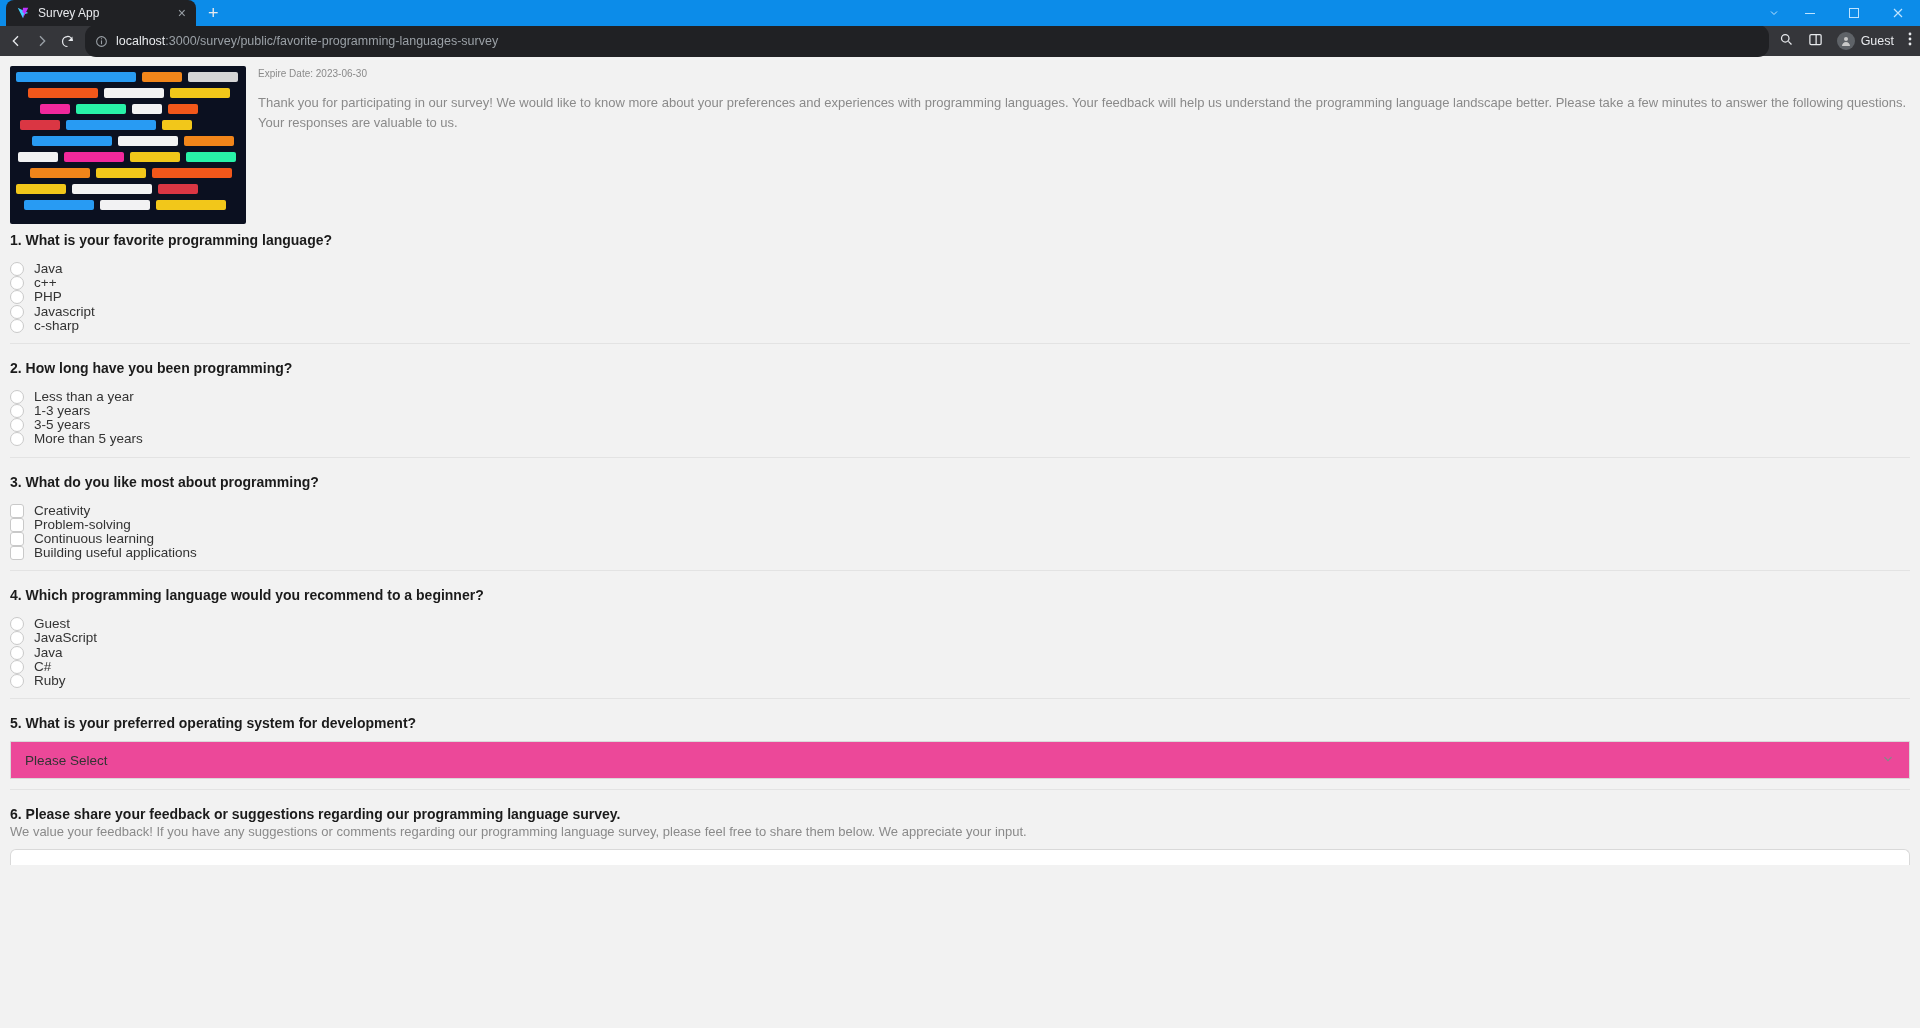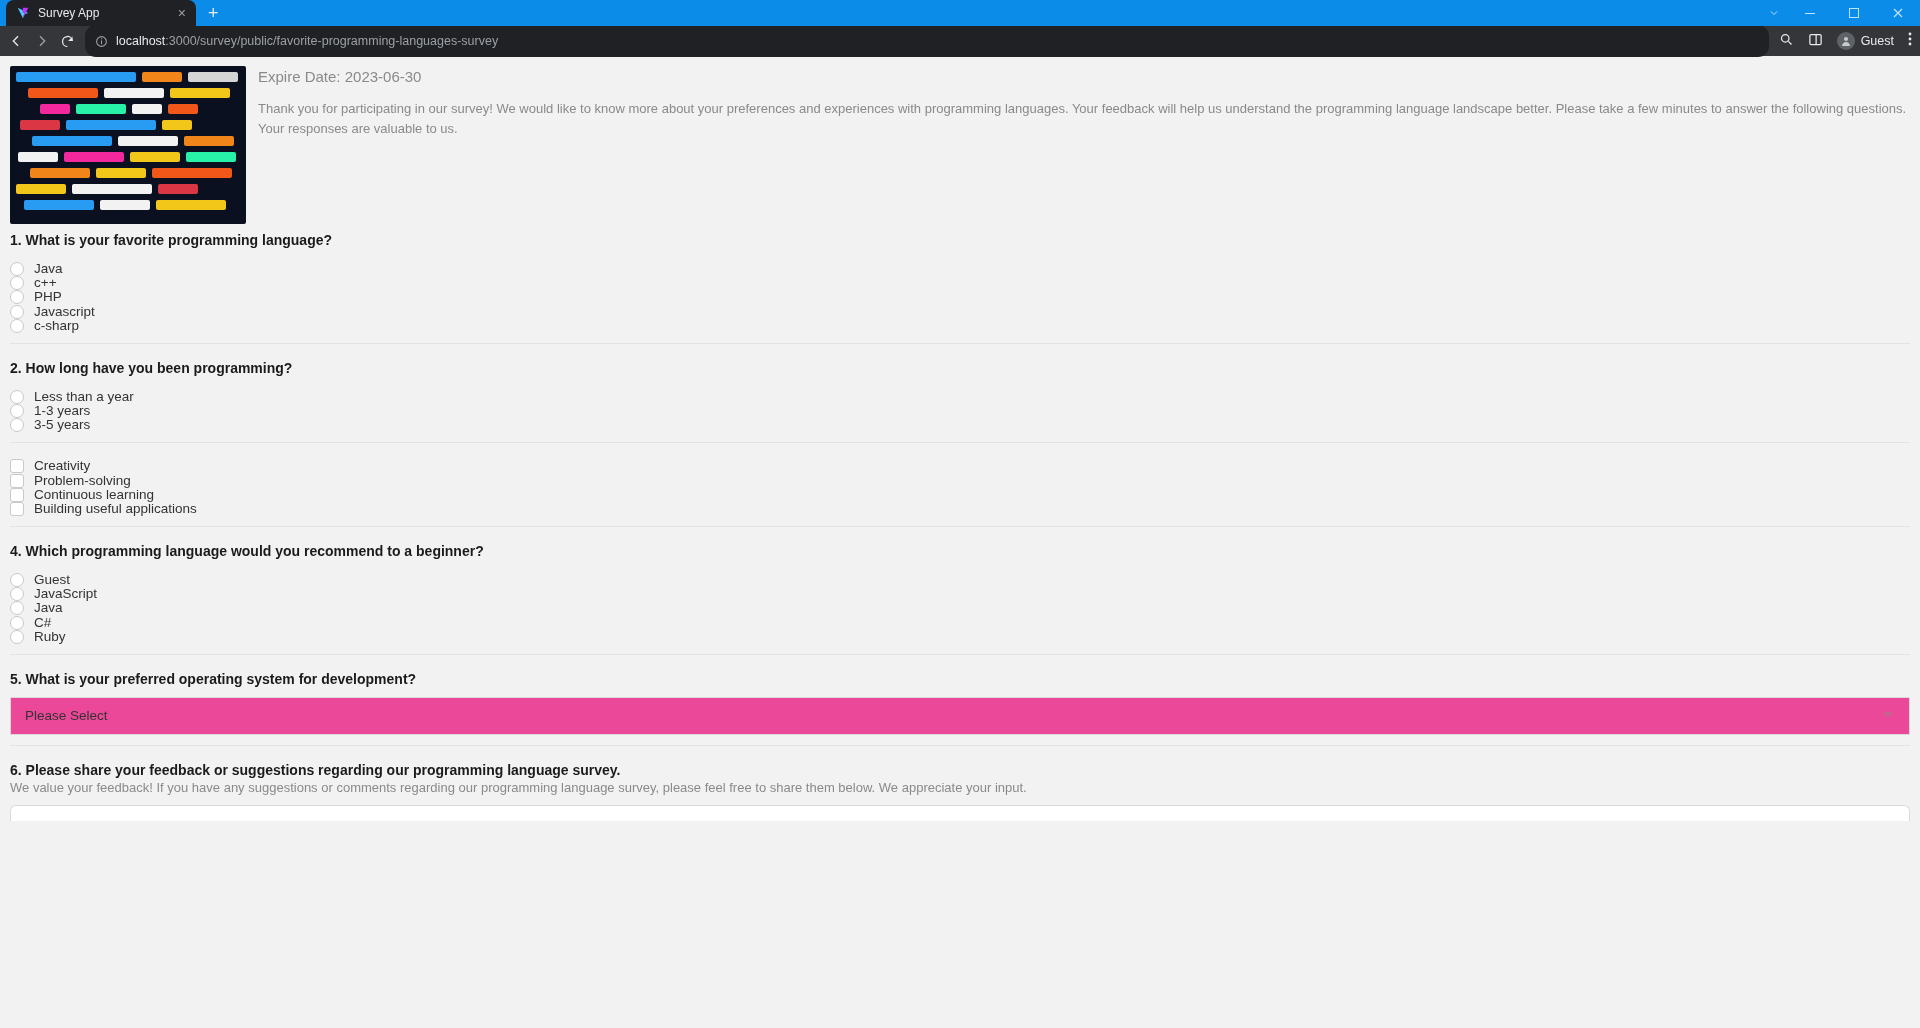--- a/index.html
+++ b/index.html
@@ -28,21 +28,21 @@
 
   
   .viewport { height: calc(100% - 56px); overflow-y: scroll; background: #f2f2f2; }
   .page { padding: 10px; }
   .header-row { display: flex; gap: 12px; align-items: flex-start; }
   .hero-img { width: 236px; height: 158px; border-radius: 2px; background:#0b1020; position:relative; overflow:hidden; }
   
   .hero-img .line { position:absolute; height:10px; border-radius:2px; opacity:0.95; }
   .header-text { flex: 1; }
   .title { font-size: 30px; font-weight: 600; color: #1b1b1b; line-height: 1.25; margin-top: -4px; }
-  .expire { font-size: 15px; color: #8a8a8a; margin-top: 2px; }
+  .expire { font-size: 10px; color: #8a8a8a; margin-top: 2px; }
   .desc { font-size: 13px; color: #8a8a8a; margin-top: 14px; line-height: 1.5; }
 
   .question-block { margin-top: 8px; }
   .q-title { font-size: 14px; font-weight: 700; color: #1b1b1b; }
   .q-sub { font-size: 13px; color: #8a8a8a; margin-top: 2px; }
   .options { margin-top: 14px; margin-bottom: 10px; }
   .option { display: flex; align-items: center; gap: 10px; font-size: 13.5px; color: #333; line-height: 1.05; padding: 0; }
   .radio { width: 14px; height: 14px; border: 1.5px solid #c9c9c9; border-radius: 50%; background: #fff; }
   .checkbox { width: 14px; height: 14px; border: 1.5px solid #c9c9c9; border-radius: 3px; background: #fff; }
   .divider { height: 1px; background: #e3e3e3; margin: 6px 0 16px 0; }
@@ -235,25 +235,30 @@
             <span>Less than a year</span>
           </div>
         <div class="option">
             <span class="radio"></span>
             <span>1-3 years</span>
           </div>
         <div class="option">
             <span class="radio"></span>
             <span>3-5 years</span>
           </div>
-      </div>
-      <div class="divider"></div>
-    </div>
-
-    <div class="question-block">
+        <div class="option">
+            <span class="radio"></span>
+            <span>More than 5 years</span>
+          </div>
+      </div>
+      <div class="divider"></div>
+    </div>
+
+    <div class="question-block">
+      <div class="q-title">3. What do you like most about programming?</div>
       <div class="options">
         <div class="option">
             <span class="checkbox"></span>
             <span>Creativity</span>
           </div>
         <div class="option">
             <span class="checkbox"></span>
             <span>Problem-solving</span>
           </div>
         <div class="option">

